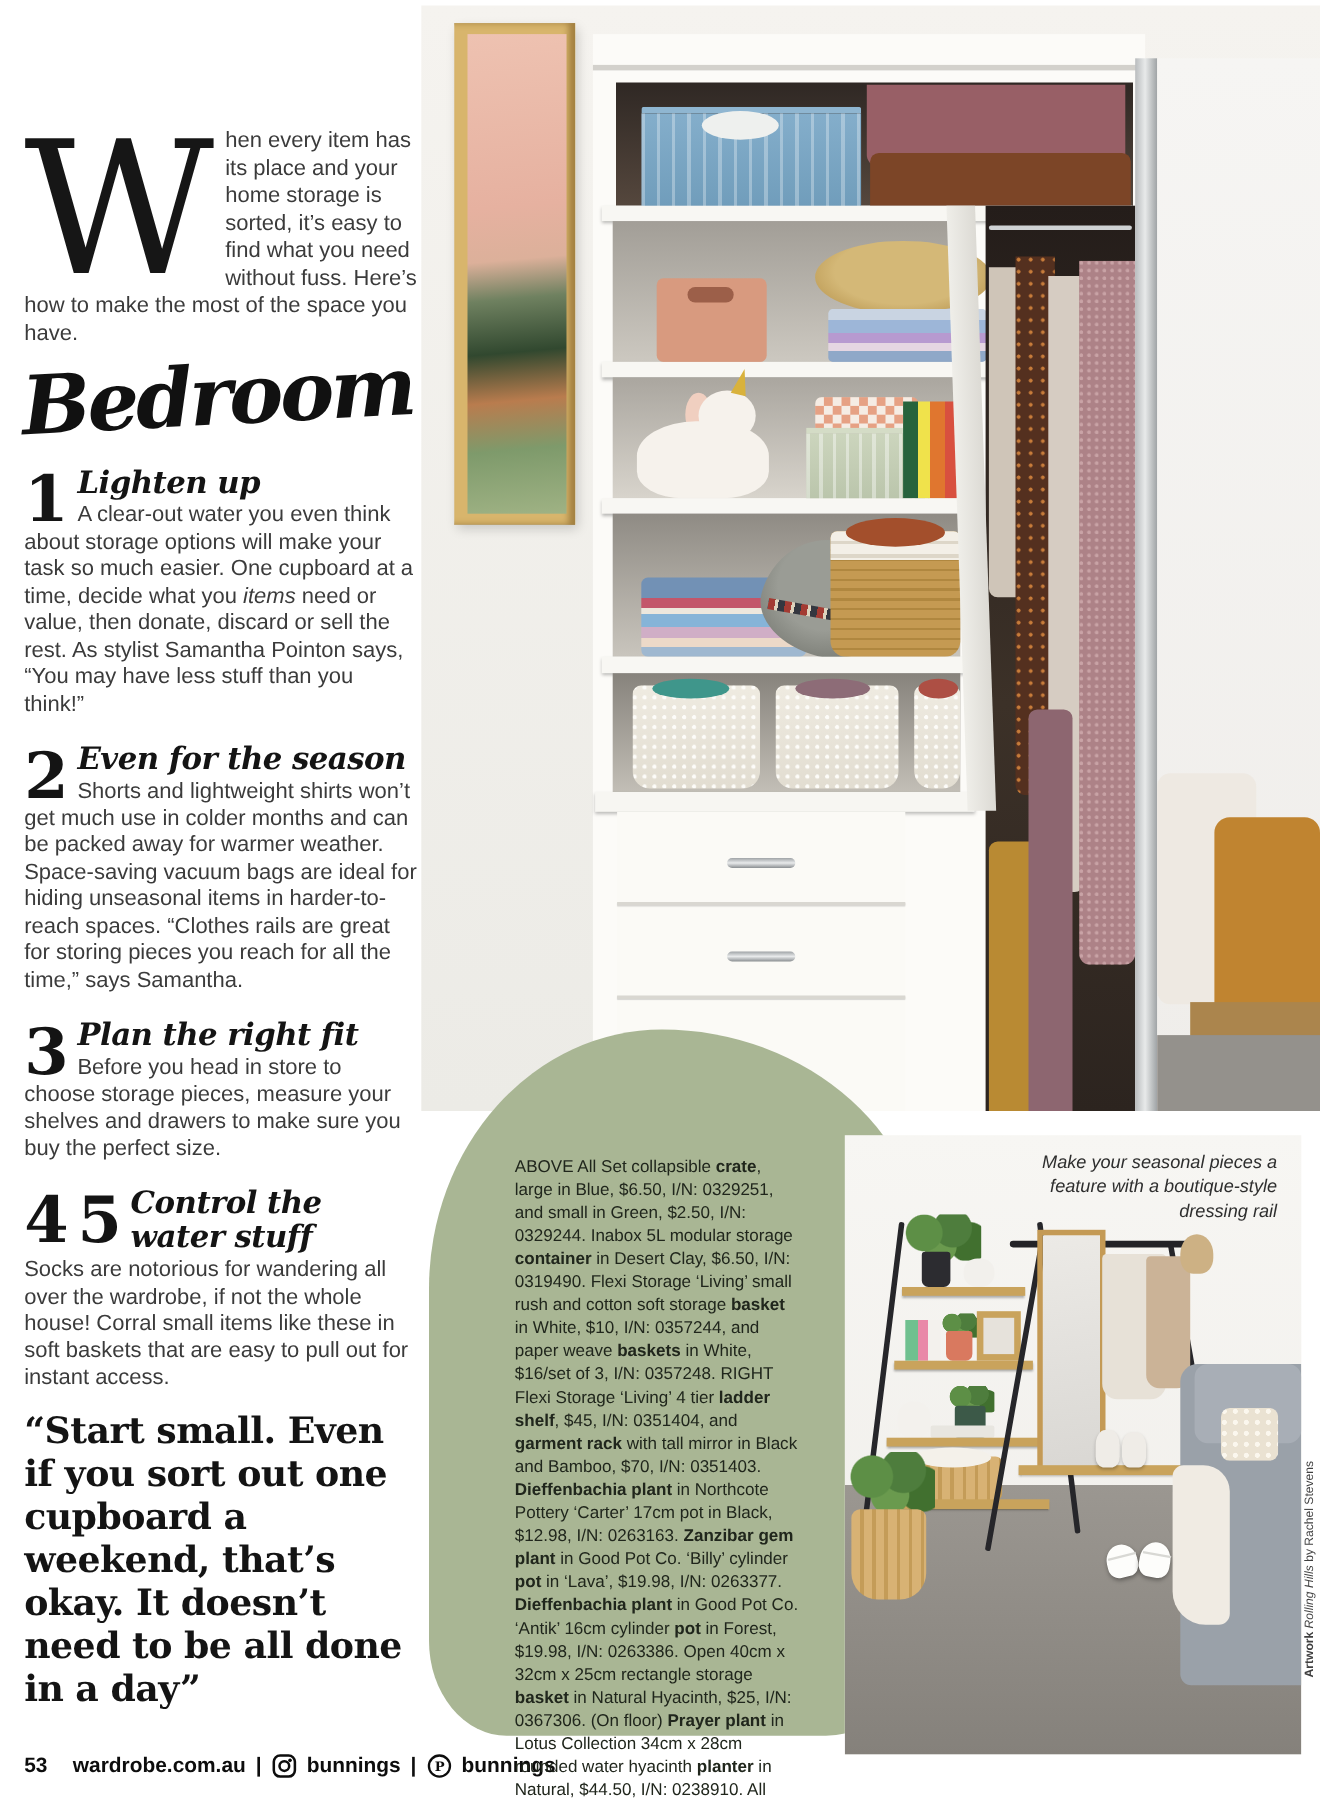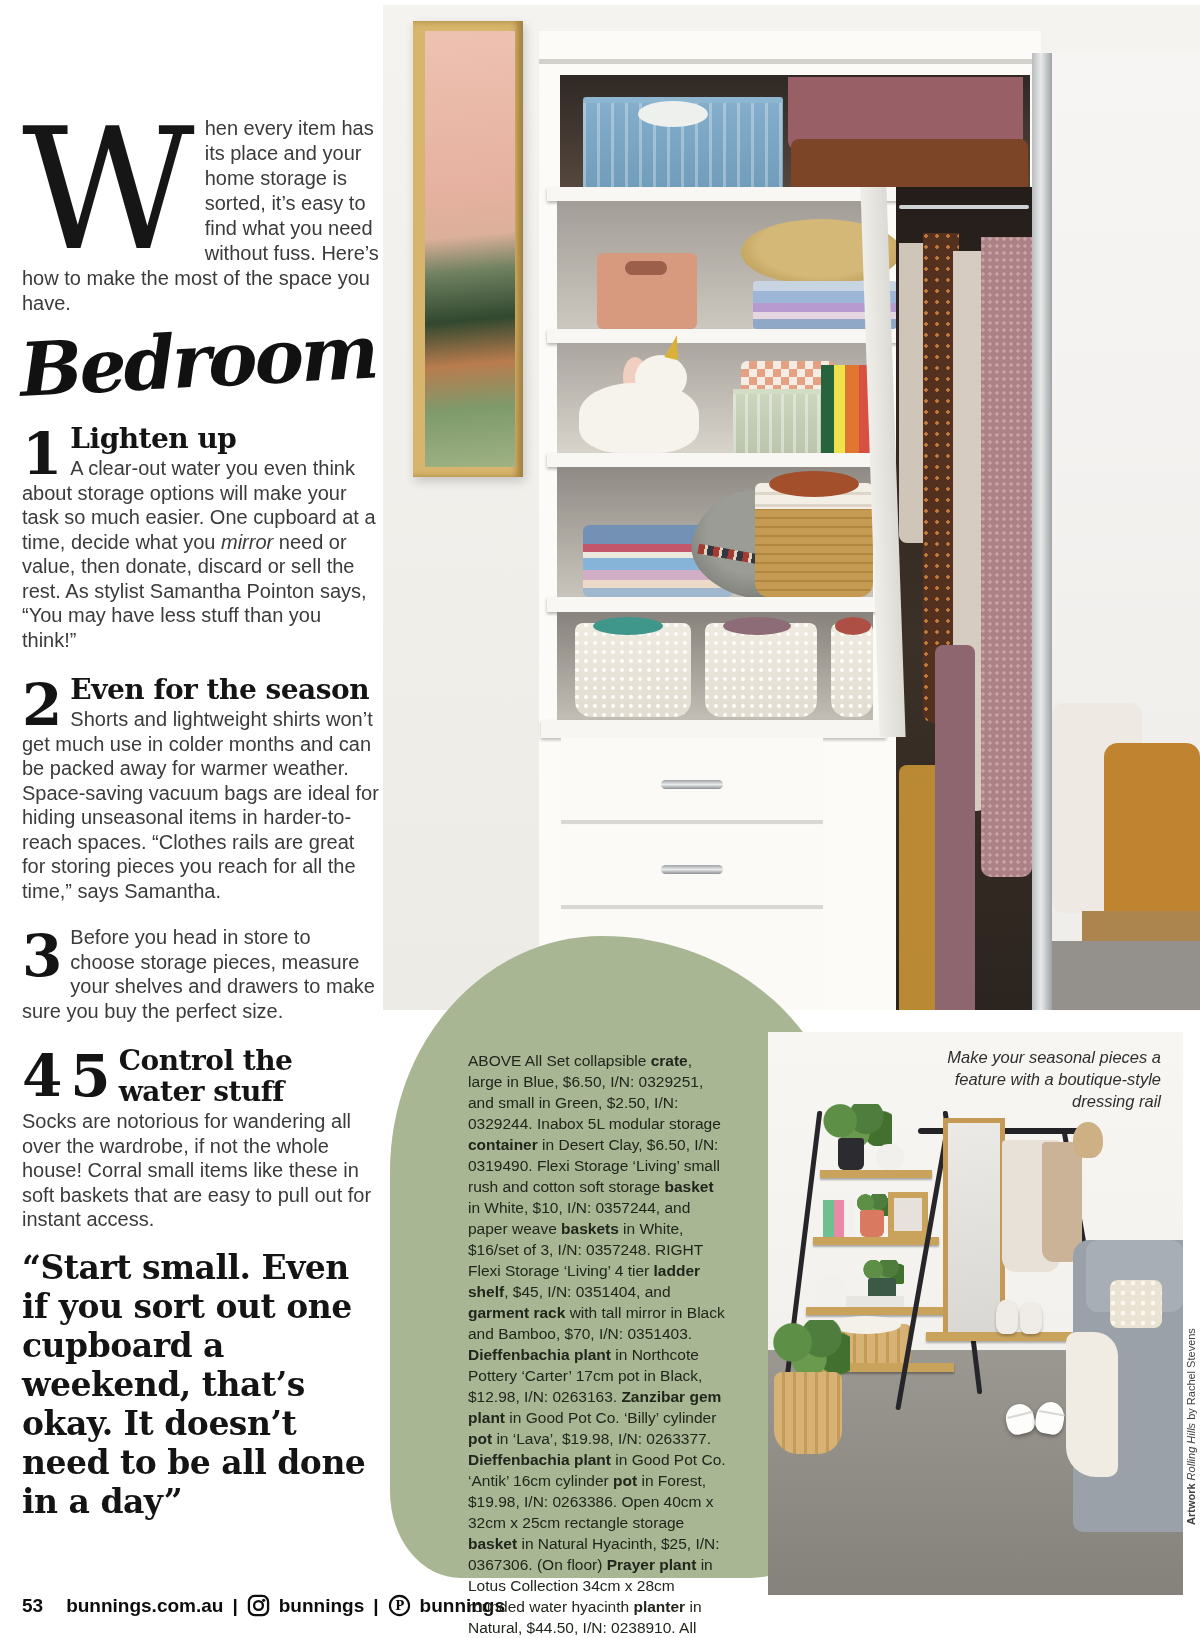--- a/index.html
+++ b/index.html
@@ -19,21 +19,21 @@
     font-size:74px;line-height:80px;color:#111;transform:rotate(-3deg);
     transform-origin:left bottom;letter-spacing:-3px;margin:14px 0 6px 0;
   }
   .tip{margin-top:13px;overflow:visible;}
   .tip-num{
     float:left;font-family:"DejaVu Serif",serif;font-weight:700;
     font-size:58px;line-height:46px;color:#141414;margin:8px 8px 0 0;
   }
   .tip-title{
     font-family:"DejaVu Serif",serif;font-weight:700;font-size:28px;
-    line-height:31px;color:#141414;margin:0;letter-spacing:-0.5px;
+    line-height:31px;color:#141414;margin:0;letter-spacing:-0.5px;font-style:italic;
   }
   .tip-body{font-size:20px;line-height:24.5px;margin:2px 0 0 0;color:#3b3b3b;}
   .quote{
     font-family:"DejaVu Serif",serif;font-weight:700;font-size:33px;
     line-height:39px;color:#141414;margin:16px 0 0 0;letter-spacing:-0.5px;
   }
   
   .footer{position:absolute;left:22px;top:1594px;display:flex;align-items:center;gap:9px;
     font-weight:700;font-size:19px;color:#0d0d0d;}
   .footer .pagenum{margin-right:14px;}
@@ -317,51 +317,52 @@
 <div class="col">
   <div class="intro">
     <span class="dropcap">W</span><span>hen every item has its place and your home storage is sorted, it’s easy to find what you need without fuss. Here’s how to make the most of the space you have.</span>
   </div>
 
   <div class="script-head">Bedroom</div>
 
   <div class="tip">
     <span class="tip-num">1</span>
     <h3 class="tip-title">Lighten up</h3>
-    <p class="tip-body"><span>A clear-out water you even think about storage options will make your task so much easier. One cupboard at a time, decide what you </span><span style="font-style: italic;">mirror</span><span> need or value, then donate, discard or sell the rest. As stylist Samantha Pointon says, “You may have less stuff than you think!”</span></p>
+    <p class="tip-body"><span>A clear-out water you even think about storage options will make your task so much easier. One cupboard at a time, decide what you </span><span style="font-style: italic;">items</span><span> need or value, then donate, discard or sell the rest. As stylist Samantha Pointon says, “You may have less stuff than you think!”</span></p>
   </div>
 
   <div class="tip" style="margin-top:22px;">
     <span class="tip-num">2</span>
     <h3 class="tip-title">Even for the season</h3>
     <p class="tip-body"><span>Shorts and lightweight shirts won’t get much use in colder months and can be packed away for warmer weather. Space-saving vacuum bags are ideal for hiding unseasonal items in harder-to-reach spaces. “Clothes rails are great for storing pieces you reach for all the time,” says Samantha.</span></p>
   </div>
 
   <div class="tip" style="margin-top:22px;">
     <span class="tip-num">3</span>
+    <h3 class="tip-title">Plan the right fit</h3>
     <p class="tip-body"><span>Before you head in store to choose storage pieces, measure your shelves and drawers to make sure you buy the perfect size.</span></p>
   </div>
 
   <div class="tip" style="margin-top:22px;">
     <span class="tip-num">4</span>
   </div>
 
   <div class="tip" style="margin-top:22px;">
     <span class="tip-num">5</span>
     <h3 class="tip-title">Control the water stuff</h3>
     <p class="tip-body"><span>Socks are notorious for wandering all over the wardrobe, if not the whole house! Corral small items like these in soft baskets that are easy to pull out for instant access.</span></p>
   </div>
 
   <p class="quote">“Start small. Even if you sort out one cupboard a weekend, that’s okay. It doesn’t need to be all done in a day”</p>
 
 </div>
 
 <div class="footer">
   <span class="pagenum">53</span>
-  <span>bunnings.com.au</span>
+  <span>wardrobe.com.au</span>
   <span>|</span>
   <span class="soc">
     <svg viewBox="0 0 24 24" width="23" height="23">
       <rect x="2" y="2" width="20" height="20" rx="6" fill="none" stroke="#0d0d0d" stroke-width="2.4"></rect>
       <circle cx="12" cy="12" r="4.6" fill="none" stroke="#0d0d0d" stroke-width="2.4"></circle>
       <circle cx="17.4" cy="6.6" r="1.7" fill="#0d0d0d"></circle>
     </svg>
   </span>
   <span>bunnings</span>
   <span>|</span>

